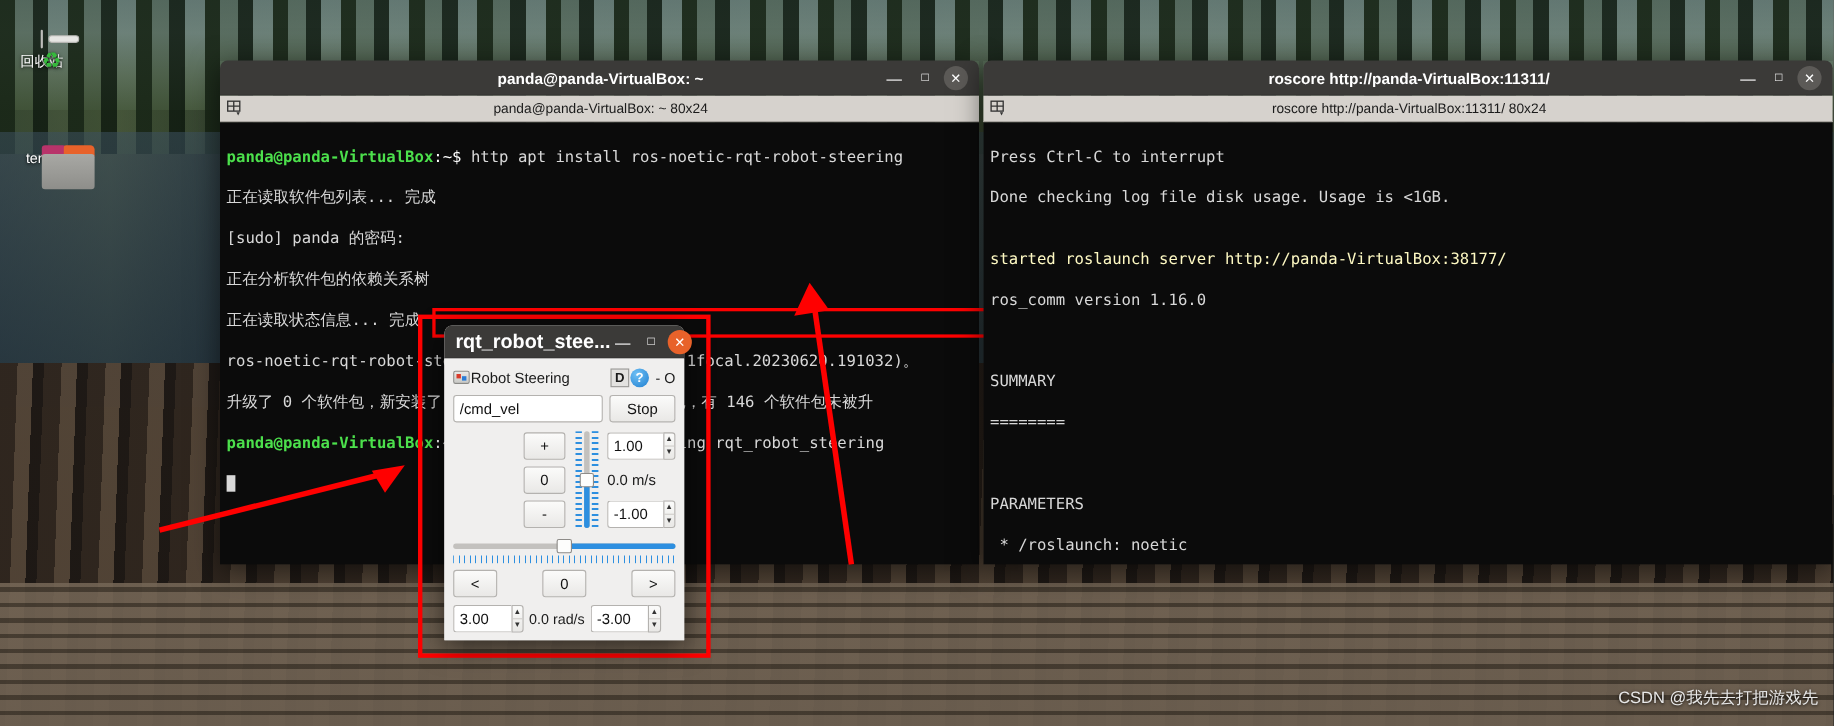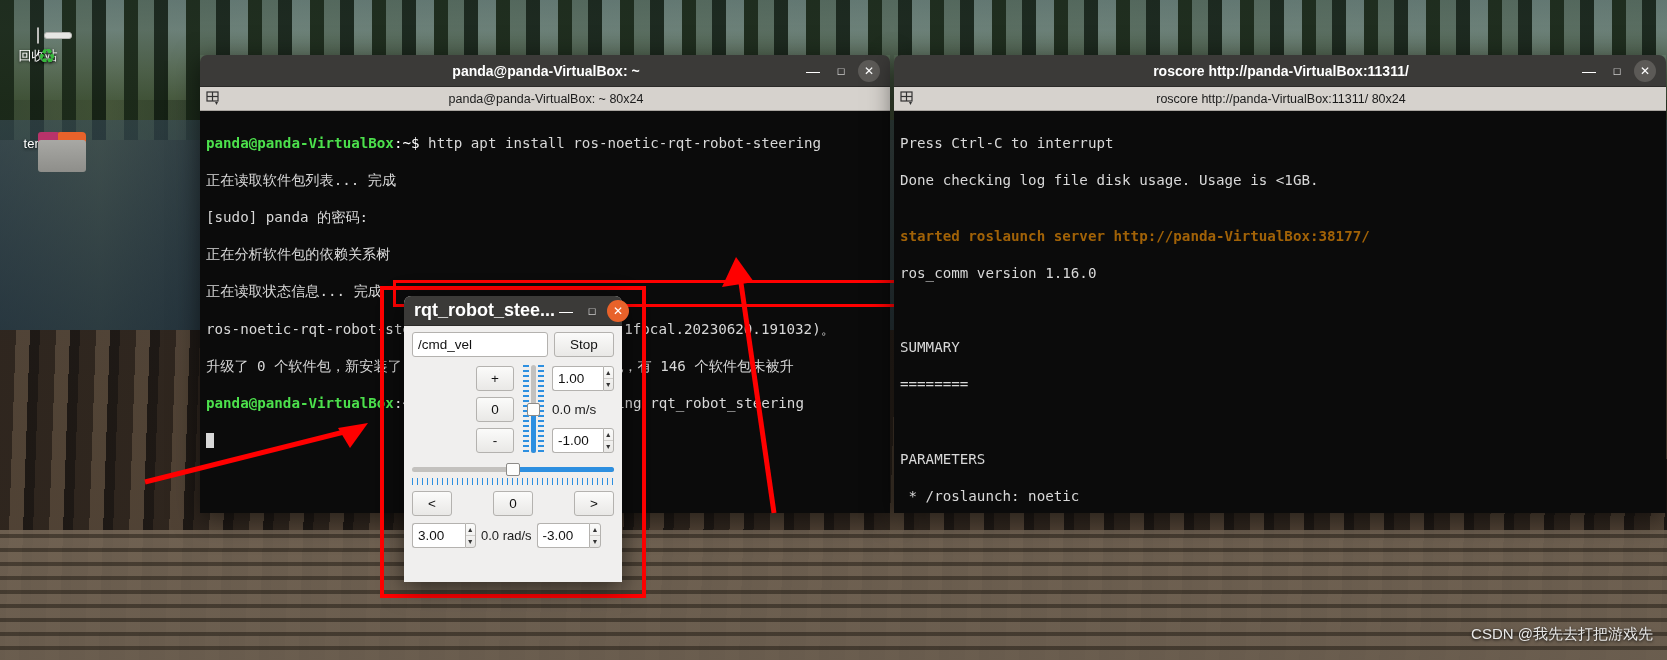--- a/index.html
+++ b/index.html
@@ -127,21 +127,21 @@
     align-items:center; justify-content:center; cursor:pointer;
   }
   .term-body {
     background:#0b0b0b; color:#d8d8d8; padding:4px 6px 0 6px;
     font-family: "DejaVu Sans Mono", "Liberation Mono", monospace;
     font-size: 14.2px; line-height: 18.6px; overflow:hidden;
     white-space: pre;
   }
   .term-body .prompt { color:#4ce04c; font-weight:bold; }
   .term-body .white { color:#ffffff; }
-  .term-body .bold { color:#a16207; font-weight:bold; }
+  .term-body .bold { color:#fef9c3; font-weight:normal; }
   .cursor {
     display:inline-block; width:8px; height:15px;
     background:#d8d8d8; vertical-align:-3px;
   }
 
   
   #win-left { left:200px; top:55px; width:690px; height:458px; }
   #win-left .term-body { height: 402px; }
 
   
@@ -408,20 +408,27 @@
       <div class="title">rqt_robot_stee...</div>
       <div class="wbtns">
         <div class="wbtn min">—</div>
         <div class="wbtn max">□</div>
         <div class="wbtn close">✕</div>
       </div>
     </div>
 
     <div class="rqt-body">
 
+      <div class="rqt-head">
+        <span class="plugin-icon"></span>
+        <span>Robot Steering</span>
+        <span class="dock-d">D</span>
+        <span class="dock-help">?</span>
+        <span class="dock-rest">- O</span>
+      </div>
 
       <div class="row">
         <input class="qt-input" style="flex: 1 1 0%; min-width: 0px;" type="text" value="/cmd_vel">
         <div class="qt-btn" style="width:60px;text-align:center;">Stop</div>
       </div>
 
       <div style="display:flex; align-items:center; gap:6px; margin-top:4px;">
         <div style="width:58px;"></div>
         <div style="display:flex; flex-direction:column; gap:6px;">
           <div class="qt-btn" style="width:38px;">+</div>

